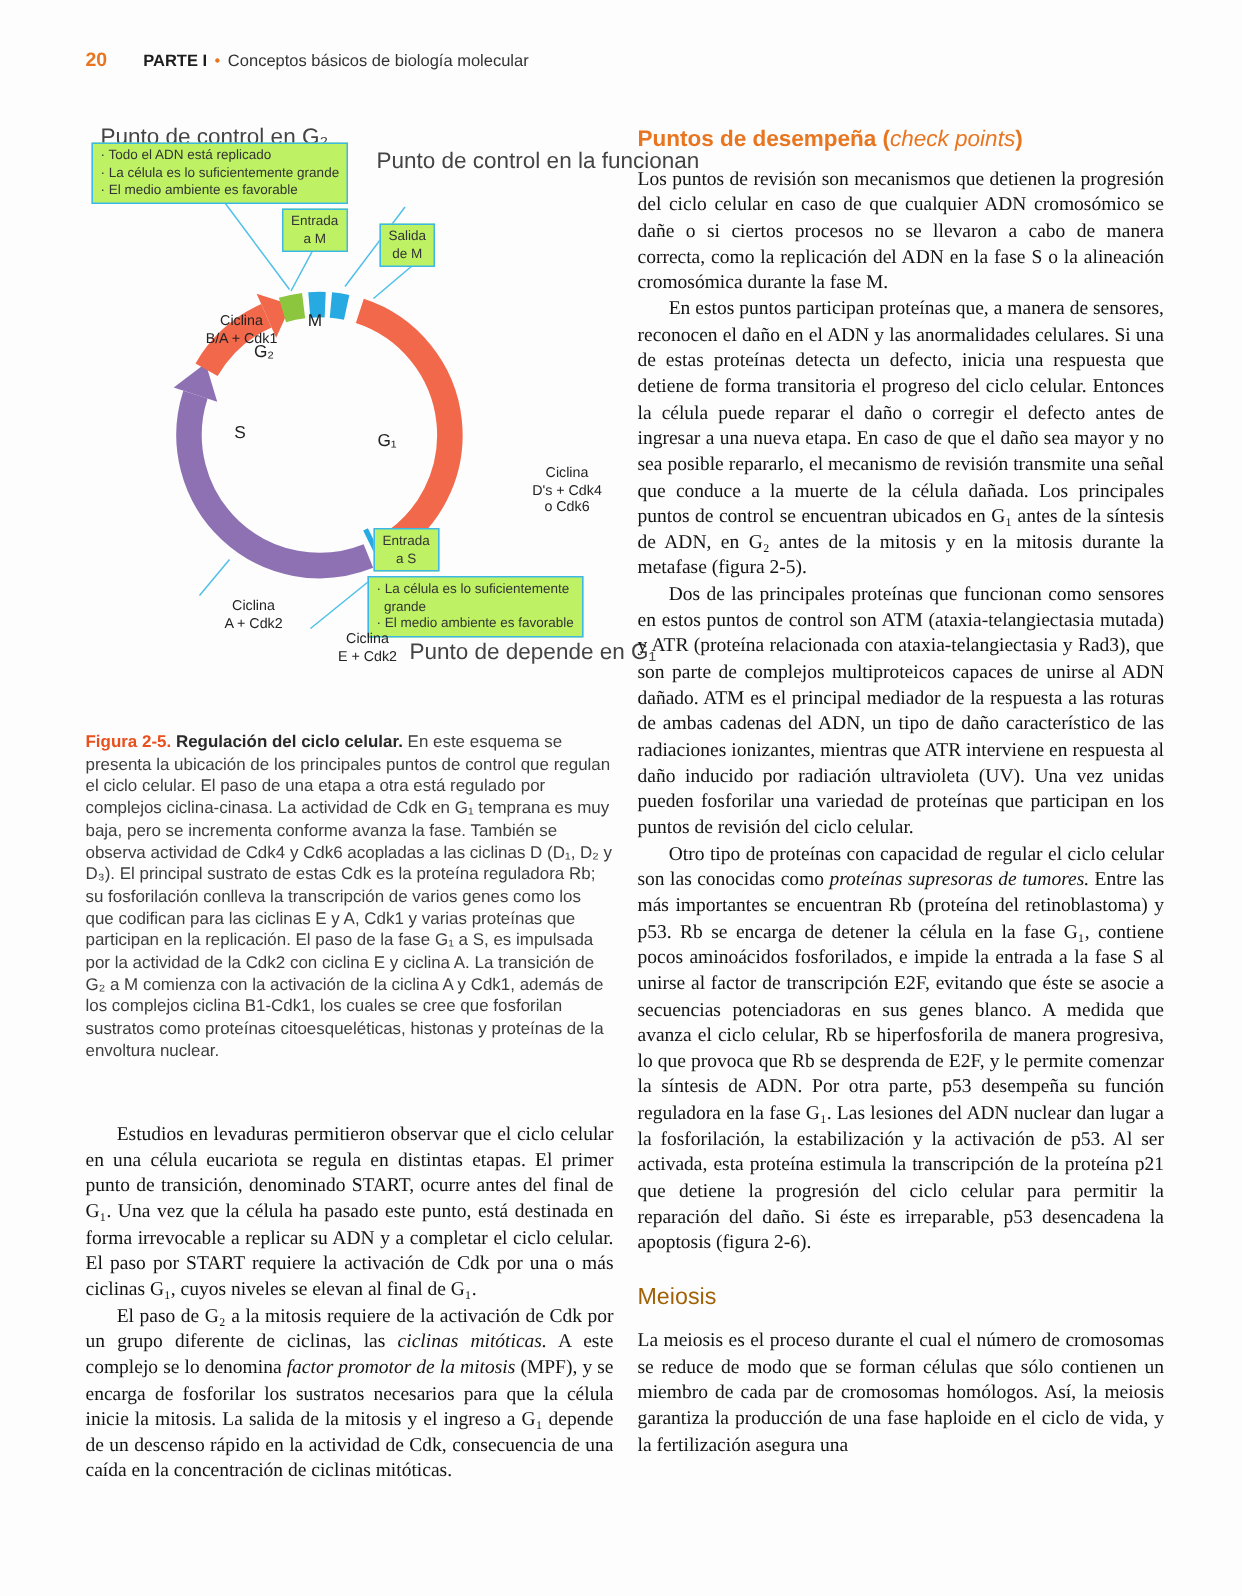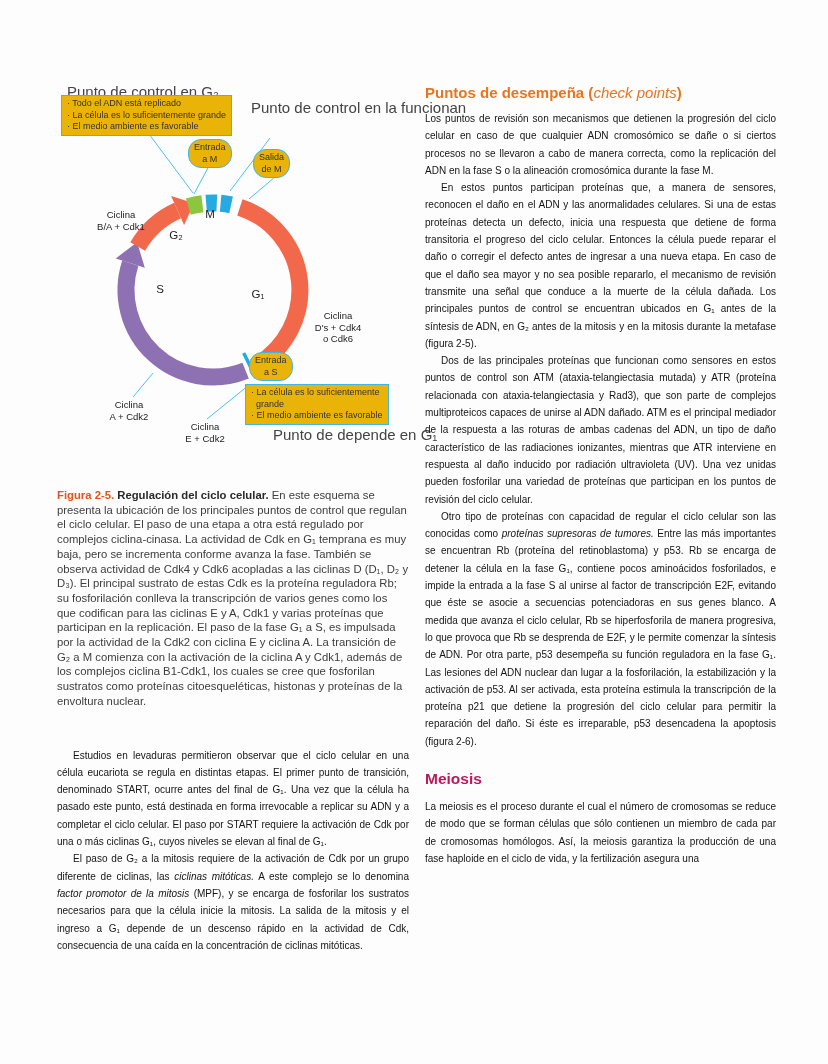--- a/index.html
+++ b/index.html
@@ -18,53 +18,56 @@
   
   .col-left  { position:absolute; left:57px;  top:82px; width:352px; }
   .col-right { position:absolute; left:425px; top:82px; width:351px; }
   
   .figure { position:relative; width:352px; height:398px; }
   .fig-svg { position:absolute; left:0; top:0; }
   .arc { fill:none; stroke-width:17; }
   .conn { stroke:#4fc0e8; stroke-width:1; }
   .tick { stroke-width:3.5; }
   .cbox {
-    position:absolute; border:1px solid #3db7e4; background:#eab308;
+    position:absolute; border:1px solid #3db7e4; background:#bef264;
     padding:2px 5px; font-size:9px; line-height:11.5px; color:#333;
     white-space:pre;
   }
-  .center { text-align:center;border-radius:13px; }
+  .center { text-align:center; }
   .ftitle { position:absolute; font-size:15px; color:#444; white-space:nowrap; }
   .cyc {
     position:absolute; transform:translate(-50%,-50%);
     font-size:9.5px; line-height:11.5px; color:#222;
-    text-align:center; white-space:pre;
+    text-align:center; white-space:pre;margin-left:40px;
   }
   .ph { position:absolute; transform:translate(-50%,-50%); font-size:11.5px; color:#222; }
   
   .caption { margin-top:8px; font-size:11.3px; line-height:14.7px; color:#3d3d3d; }
   .cap-label { color:#e8501e; font-weight:bold;margin-top:29px; }
   .cap-title { font-weight:bold; color:#2a2a2a; }
   
   .body-text {
-    font-family:Liberation Sans, sans-serif;
-    font-size:10px; line-height:17.3px; color:#141414;
+    font-family:Liberation Serif, serif;
+    font-size:13px; line-height:17.3px; color:#141414;
     text-align:justify; hyphens:auto;
   }
   .indent { text-indent:1.6em; }
   .mt { margin-top:38px; }
   .h-orange { color:#e8751f; font-size:15px; font-weight:bold; margin:2px 0 9px; }
   .h-orange i { font-weight:normal; }
-  .h-teal { color:#be185d; font-size:15.5px; font-weight:bold; margin:20px 0 10px; }
+  .h-teal { color:#a16207; font-size:15.5px; font-weight:normal; margin:20px 0 10px; }
 </style>
 </head>
 <body>
 
 <div class="page">
 
+  <div class="header">
+    <span class="pagenum">20</span><span class="part">PARTE I</span><span class="hbullet">•</span><span class="hsub">Conceptos básicos de biología molecular</span>
+  </div>
 
   <div class="col-left">
 
     <div class="figure">
       <svg class="fig-svg" width="352" height="398" viewBox="0 0 352 398">
         <g>
           <line class="conn" x1="92" y1="52" x2="136" y2="111"></line>
           <line class="conn" x1="213" y1="56" x2="173" y2="109"></line>
           <line class="conn" x1="152" y1="84" x2="137" y2="112"></line>
           <line class="conn" x1="218" y1="95" x2="192" y2="117"></line>

